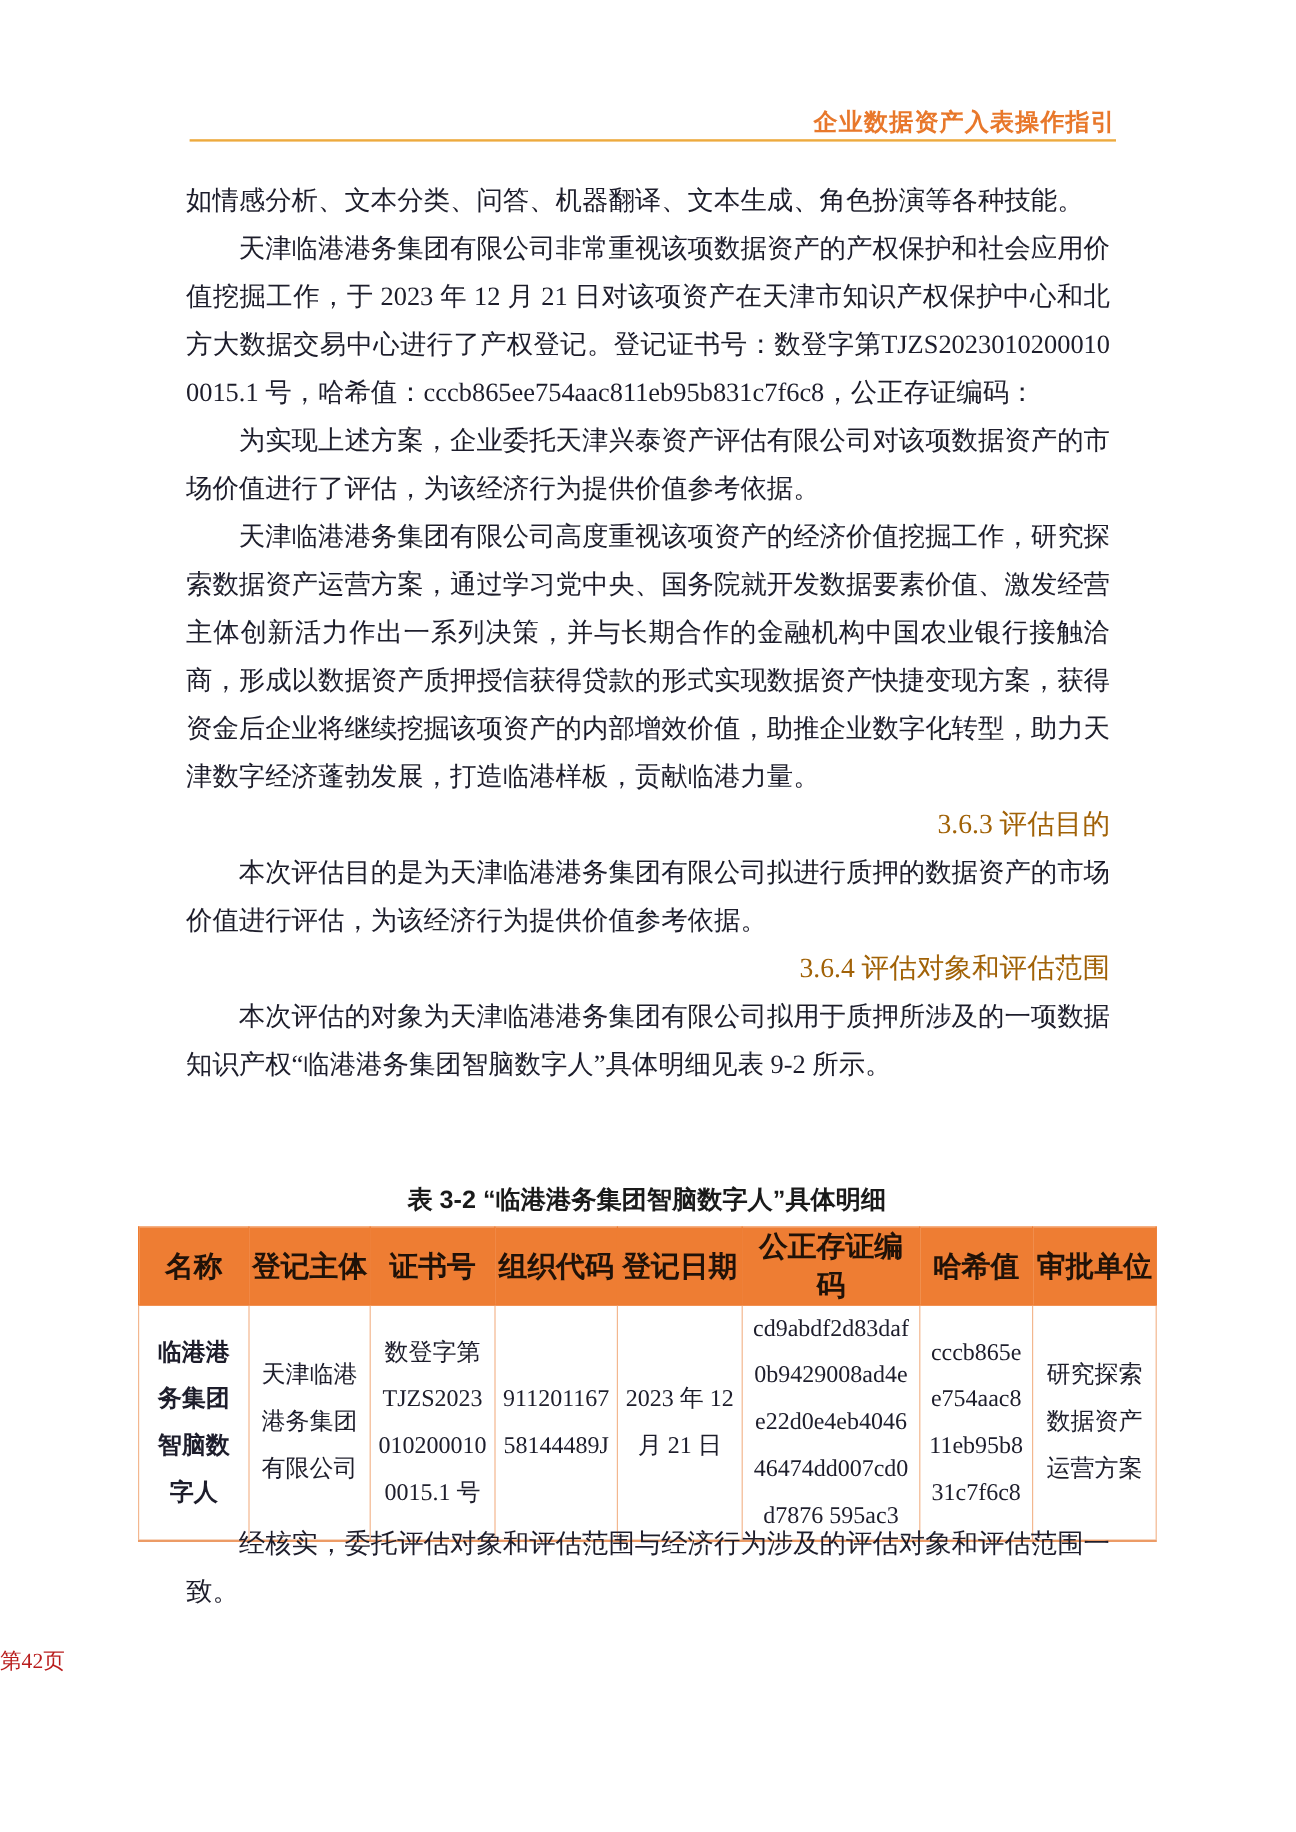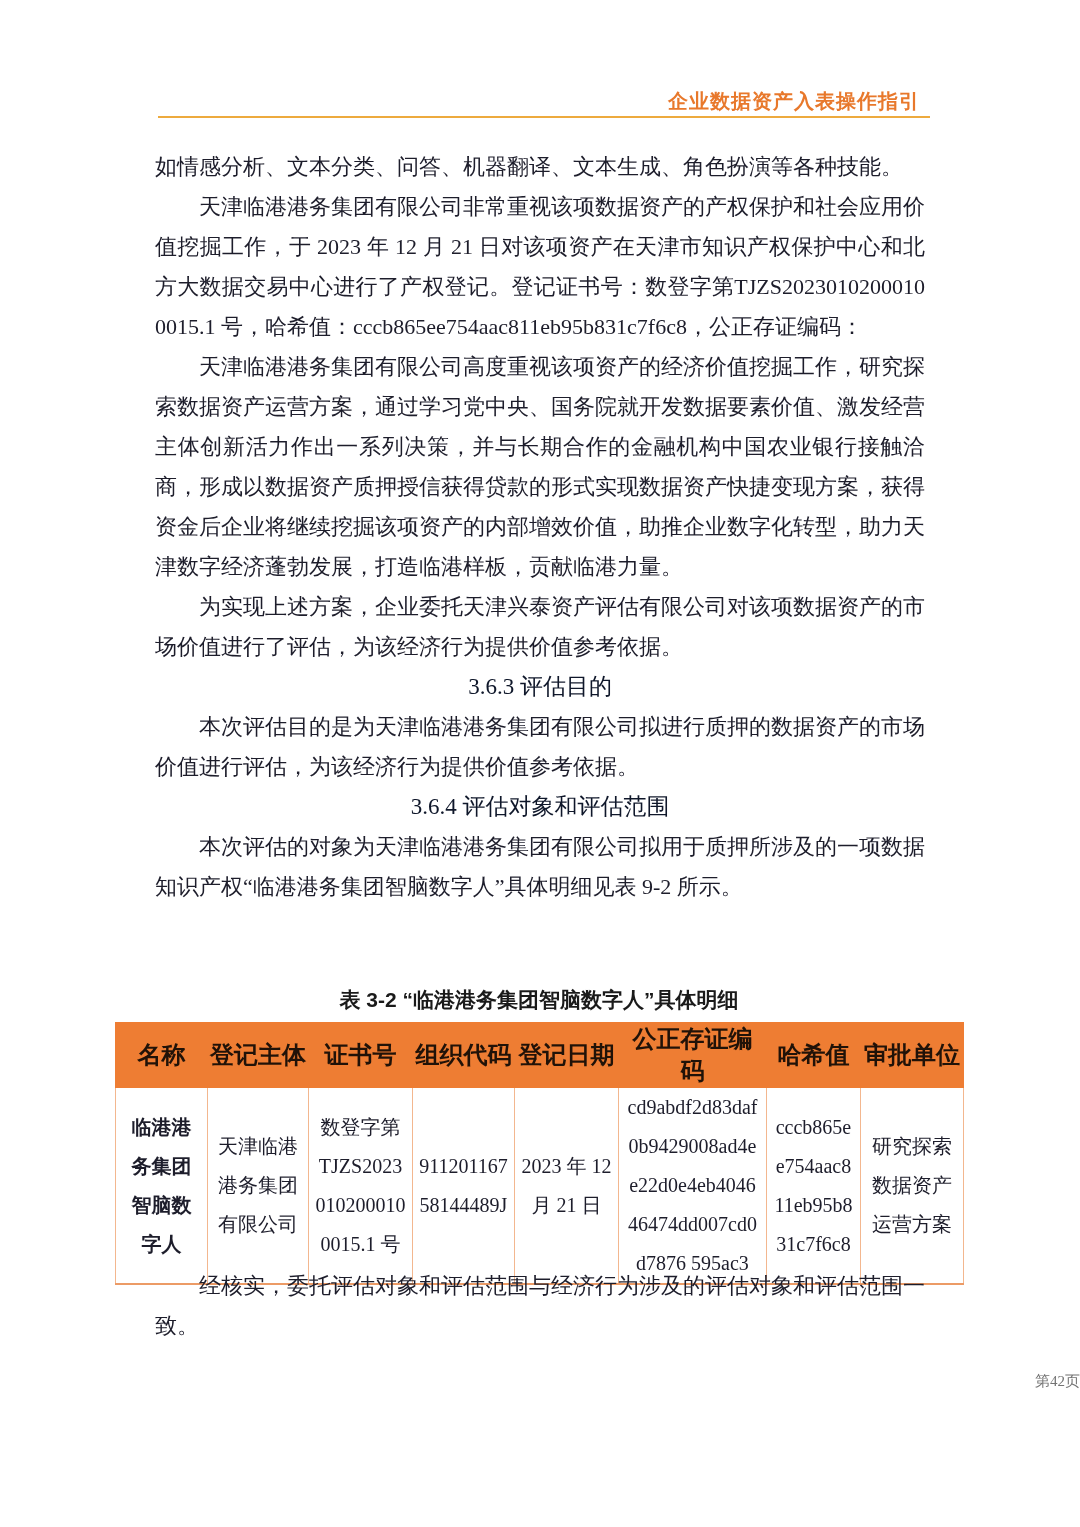--- a/index.html
+++ b/index.html
@@ -6,41 +6,41 @@
   .page{
     position:relative;
     width:1080px;height:1527px;
     background:#ffffff;
     font-family:"Liberation Serif","DejaVu Serif",serif;
     color:#1d1d2b;
     overflow:hidden;
   }
   
   .doc-header-title{
-    position:absolute;top:88px;right:160px;
+    position:absolute;top:88px;right:150px;
     font-family:"Liberation Sans","DejaVu Sans",sans-serif;
     font-weight:bold;font-size:20px;letter-spacing:1px;
     color:#e8782b;
   }
   .doc-header-rule{
     position:absolute;top:116px;left:158px;width:772px;height:2px;
     background:#edaa3e;
   }
   
   .content{position:absolute;left:155px;top:147px;width:770px;}
   .para{
     margin:0;font-size:22px;line-height:40px;
     text-align:justify;text-indent:2em;
     word-break:break-all;
   }
   .noindent{text-indent:0;}
   .code-line{text-align:left;}
   .sec-heading{
     margin:0;font-size:23px;line-height:40px;font-weight:normal;
-    color:#0f172a;text-indent:0;text-align:center;
+    color:#a16207;text-indent:0;text-align:right;
   }
   
   .table-caption{
     position:absolute;top:986px;left:115px;width:848px;
     text-align:center;
     font-family:Liberation Sans, sans-serif;
     font-weight:bold;font-size:21px;color:#1a1a1a;
   }
   .detail-table{
     position:absolute;top:1022px;left:115px;width:848px;
@@ -58,36 +58,36 @@
     text-align:center;vertical-align:middle;
     font-size:20px;line-height:39px;
     padding:0 6px;word-break:break-all;color:#1d1d2b;
   }
   .detail-table tbody tr{height:196px;}
   .cell-name{font-weight:bold;font-size:21px;}
   
   .closing{position:absolute;left:155px;top:1268px;width:770px;font-family:Liberation Mono, monospace;}
   .page-footer{
     position:absolute;top:1372px;left:0;width:100%;
-    text-align:right;font-size:15px;color:#737373;
+    text-align:left;font-size:18px;color:#b91c1c;
   }
 </style>
 </head>
 <body>
 
 <div class="page">
 
   <div class="doc-header-title">企业数据资产入表操作指引</div>
   <div class="doc-header-rule"></div>
 
   <div class="content">
     <p class="para noindent">如情感分析、文本分类、问答、机器翻译、文本生成、角色扮演等各种技能。</p>
     <p class="para">天津临港港务集团有限公司非常重视该项数据资产的产权保护和社会应用价值挖掘工作，于 2023 年 12 月 21 日对该项资产在天津市知识产权保护中心和北方大数据交易中心进行了产权登记。登记证书号：数登字第TJZS20230102000100015.1 号，哈希值：cccb865ee754aac811eb95b831c7f6c8，公正存证编码：</p>
+    <p class="para">为实现上述方案，企业委托天津兴泰资产评估有限公司对该项数据资产的市场价值进行了评估，为该经济行为提供价值参考依据。</p>
     <p class="para">天津临港港务集团有限公司高度重视该项资产的经济价值挖掘工作，研究探索数据资产运营方案，通过学习党中央、国务院就开发数据要素价值、激发经营主体创新活力作出一系列决策，并与长期合作的金融机构中国农业银行接触洽商，形成以数据资产质押授信获得贷款的形式实现数据资产快捷变现方案，获得资金后企业将继续挖掘该项资产的内部增效价值，助推企业数字化转型，助力天津数字经济蓬勃发展，打造临港样板，贡献临港力量。</p>
-    <p class="para">为实现上述方案，企业委托天津兴泰资产评估有限公司对该项数据资产的市场价值进行了评估，为该经济行为提供价值参考依据。</p>
     <h3 class="sec-heading">3.6.3 评估目的</h3>
     <p class="para">本次评估目的是为天津临港港务集团有限公司拟进行质押的数据资产的市场价值进行评估，为该经济行为提供价值参考依据。</p>
     <h3 class="sec-heading">3.6.4 评估对象和评估范围</h3>
     <p class="para">本次评估的对象为天津临港港务集团有限公司拟用于质押所涉及的一项数据知识产权“临港港务集团智脑数字人”具体明细见表 9-2 所示。</p>
   </div>
 
   <div class="table-caption">表 3-2 “临港港务集团智脑数字人”具体明细</div>
 
   <table class="detail-table">
     <colgroup>

